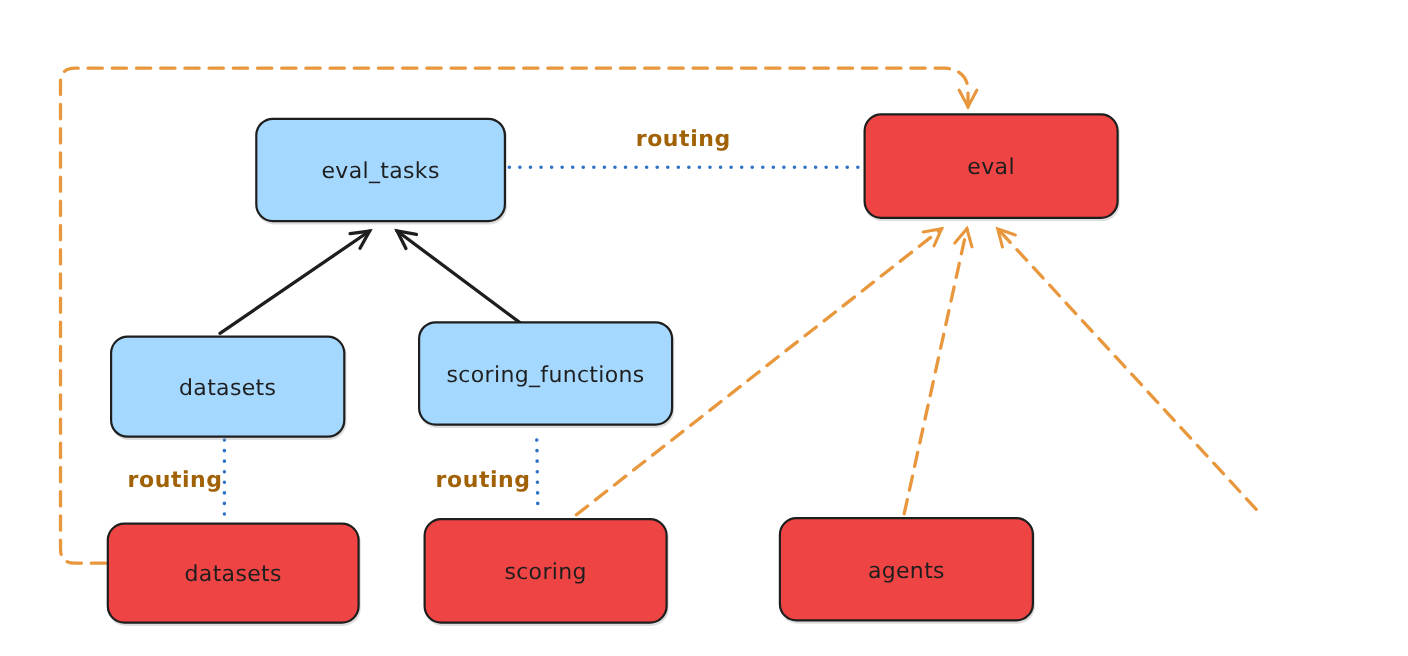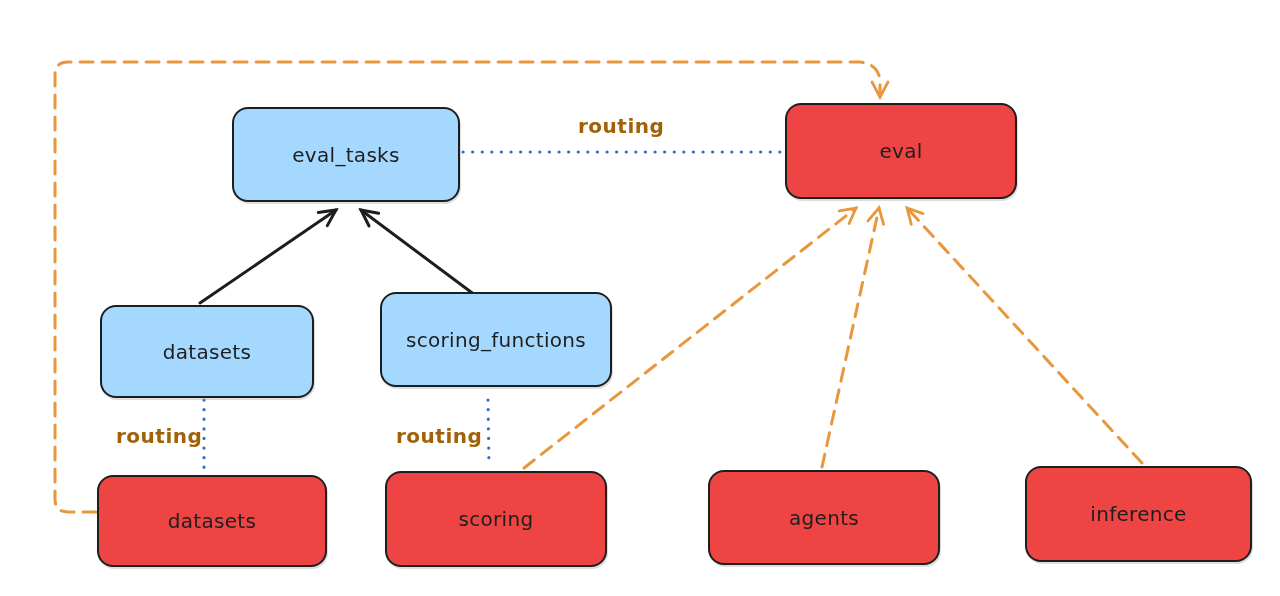--- a/index.html
+++ b/index.html
@@ -89,21 +89,18 @@
   </div>
 
   <div class="node green" style="left:385px; top:471px; width:222px; height:96px;">
     <span>scoring</span>
   </div>
 
   <div class="node green" style="left:708px; top:470px; width:232px; height:95px;">
     <span>agents</span>
   </div>
 
-  <div class="node green" style="left:1025px; top:466px; width:227px; height:96px;">
-    <span>inference</span>
-  </div>
 
   <div class="edge-label" style="left:578px; top:114px;">routing</div>
   <div class="edge-label" style="left:116px; top:424px;">routing</div>
   <div class="edge-label" style="left:396px; top:424px;">routing</div>
 
 </div>
 
 </body></html>

